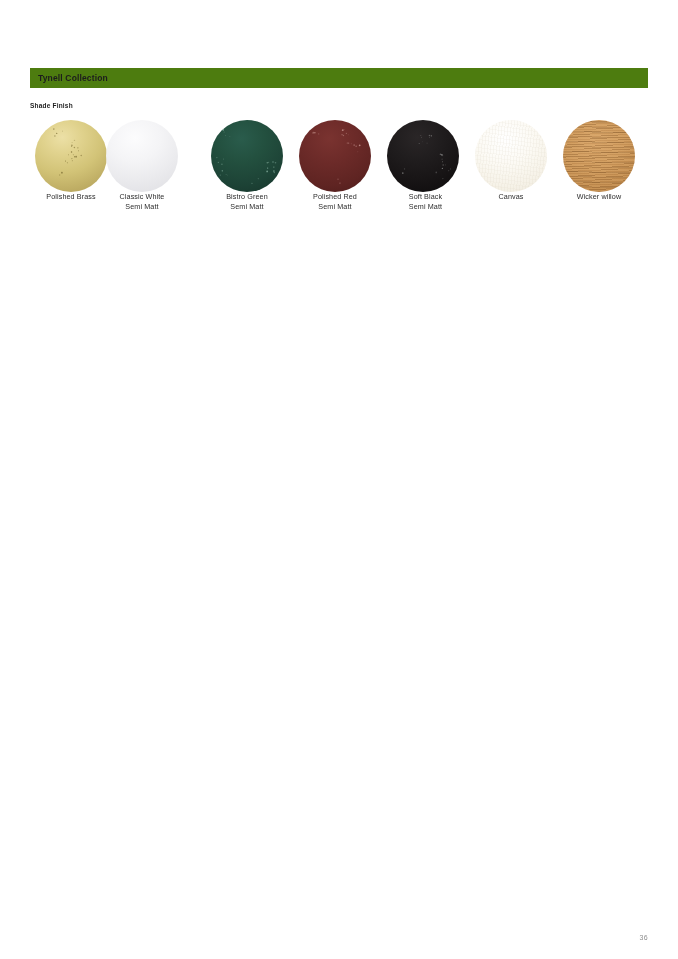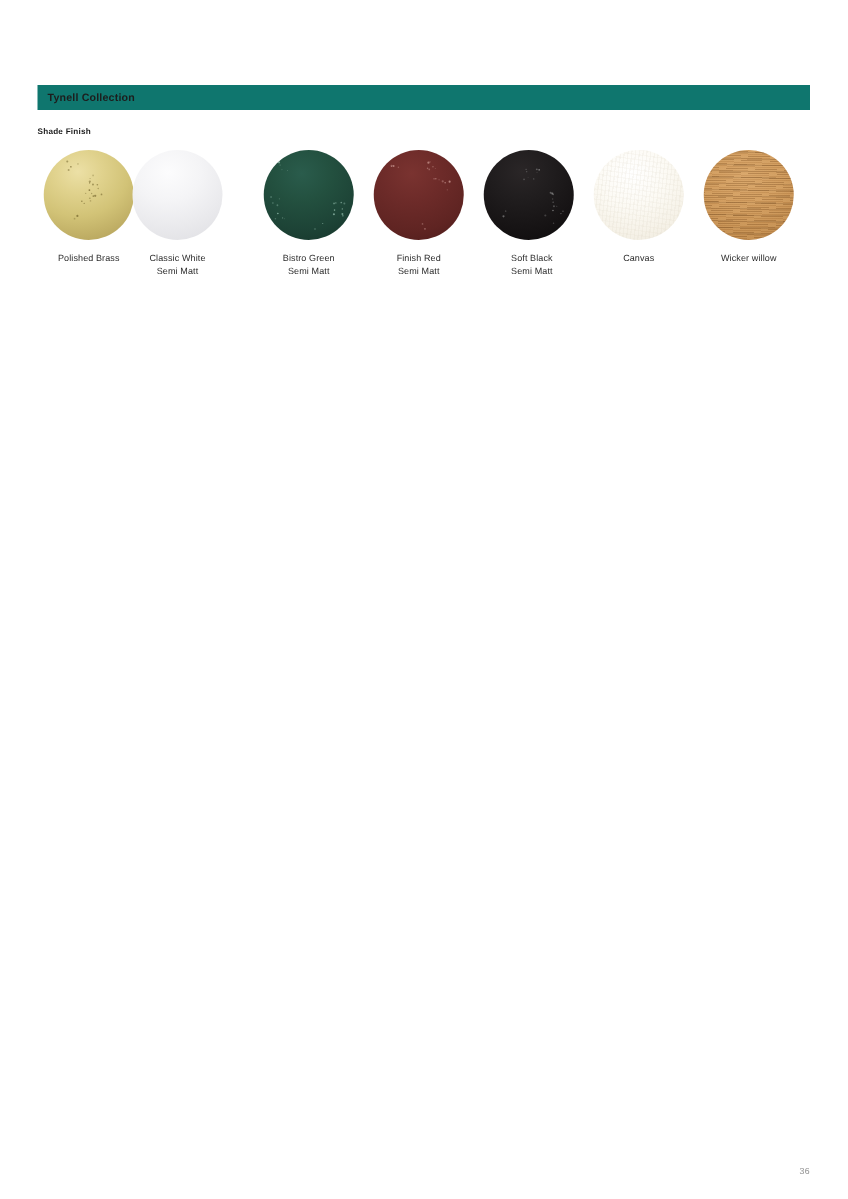--- a/index.html
+++ b/index.html
@@ -26,21 +26,21 @@
   }
   .title-muted{color:#b9b9b9;font-weight:400;}
   .title-slash{color:#b9b9b9;font-weight:400;}
   .title-strong{color:#3a3a3a;font-weight:400;}
 
   
   .collection-bar{
     position:absolute;
     left:30px;top:68px;
     width:618px;height:20px;
-    background:#0f766e;
+    background:#4d7c0f;
   }
   .collection-bar-label{
     position:absolute;
     left:8px;top:0;
     line-height:20px;
     font-size:8.5px;
     font-weight:bold;
     color:#1d1d1d;
     letter-spacing:.15px;
   }
@@ -67,21 +67,20 @@
     width:82px;
   }
   .swatch-disc{
     width:72px;height:72px;
     border-radius:50%;
     position:relative;
     overflow:hidden;
     margin:0 auto;
   }
   .swatch-caption{
-    margin-top:10px;
     font-size:7.2px;
     line-height:9.5px;
     color:#2b2b2b;
     text-align:center;
     letter-spacing:.1px;
   }
   .swatch-caption .cap-line{display:block;white-space:nowrap;}
   .swatch-cell.align-left .swatch-caption{text-align:center;padding-left:5px;}
 
   
@@ -251,21 +250,21 @@
             <circle cx="44.41" cy="15.53" r="0.69" fill="#d6a6a0" opacity="0.42"></circle>
             <circle cx="15.86" cy="12.79" r="0.81" fill="#d6a6a0" opacity="0.66"></circle>
             <circle cx="19.72" cy="13.89" r="0.62" fill="#d6a6a0" opacity="0.35"></circle>
             <circle cx="14.27" cy="12.69" r="0.82" fill="#d6a6a0" opacity="0.46"></circle>
             <circle cx="13.99" cy="13.21" r="0.35" fill="#d6a6a0" opacity="0.72"></circle>
             <circle cx="45.00" cy="9.52" r="0.46" fill="#d6a6a0" opacity="0.49"></circle>
             <circle cx="43.72" cy="10.17" r="0.88" fill="#d6a6a0" opacity="0.66"></circle>
           </svg>
         </div>
         <div class="swatch-caption">
-          <span class="cap-line">Finish Red</span>
+          <span class="cap-line">Polished Red</span>
           <span class="cap-line">Semi Matt</span>
         </div>
       </div>
       <div class="swatch-cell align-left" style="left: 352px;">
         <div class="swatch-disc fin-black">
           <svg class="speckles" viewBox="0 0 72 72" width="72" height="72" aria-hidden="true">
             <circle cx="17.54" cy="48.93" r="0.64" fill="#9a9a9a" opacity="0.33"></circle>
             <circle cx="15.80" cy="53.03" r="0.87" fill="#9a9a9a" opacity="0.59"></circle>
             <circle cx="63.40" cy="48.92" r="0.43" fill="#9a9a9a" opacity="0.67"></circle>
             <circle cx="55.38" cy="48.43" r="0.62" fill="#9a9a9a" opacity="0.73"></circle>

